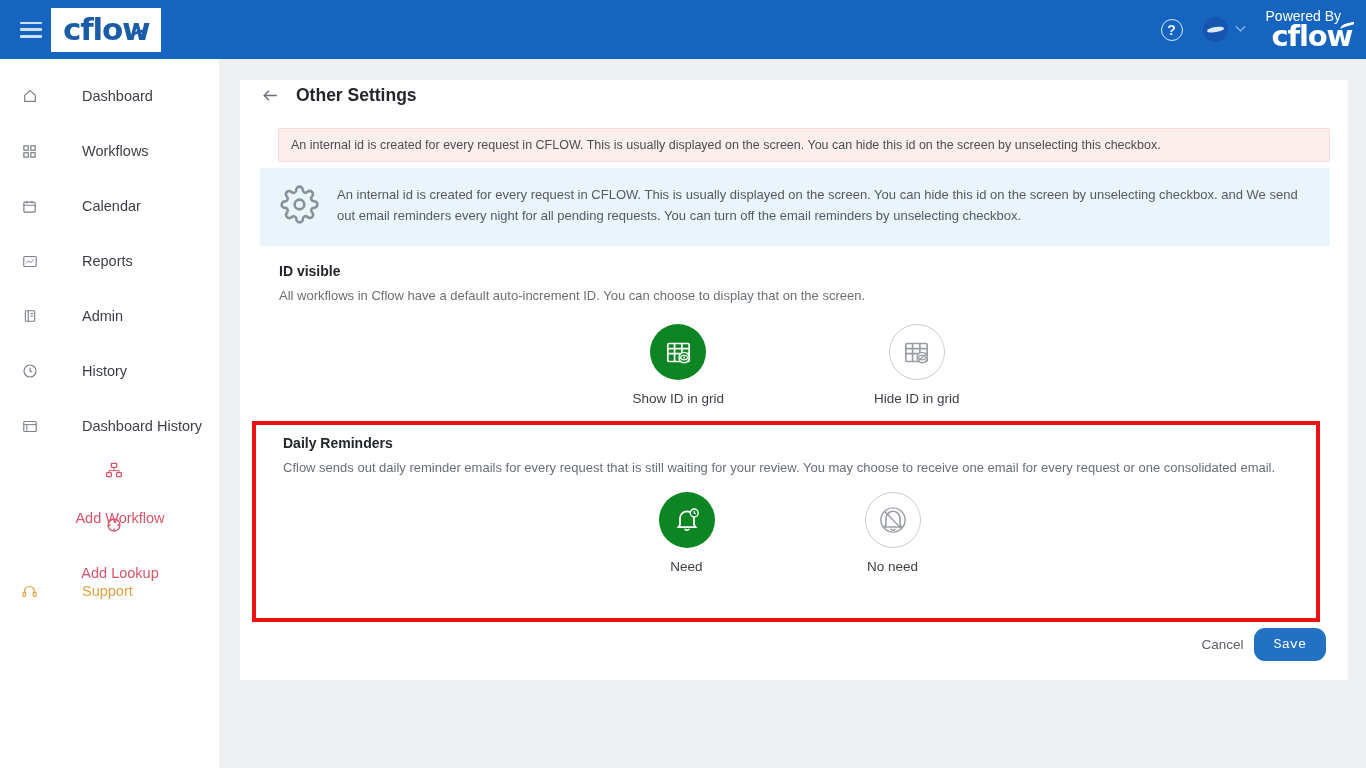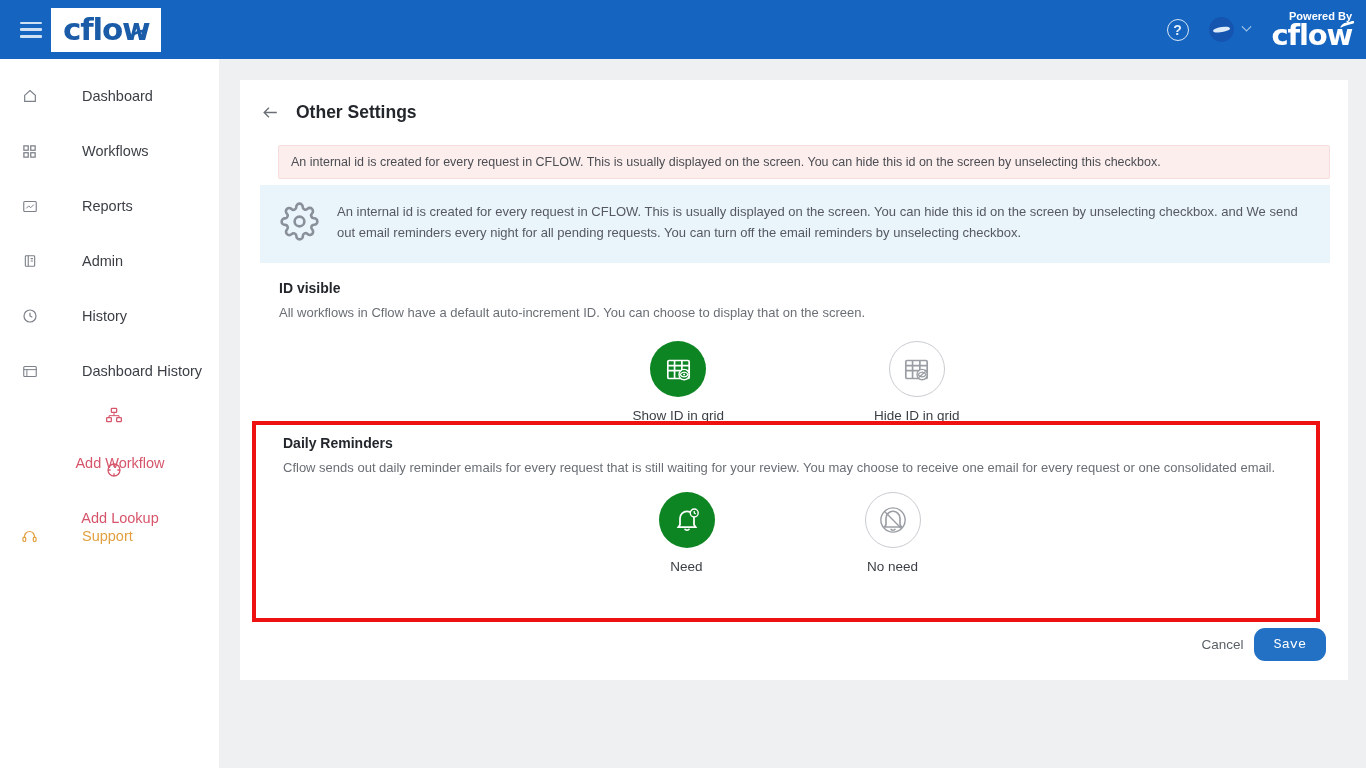--- a/index.html
+++ b/index.html
@@ -69,21 +69,21 @@
     margin-left: 9px; width: 7px; height: 7px;
     border-right: 1.6px solid #b9d2ee; border-bottom: 1.6px solid #b9d2ee;
     transform: rotate(45deg) translate(-2px,-2px);
     cursor: pointer;
   }
   .powered {
     margin-left: 22px; margin-right: 8px;
     display: flex; flex-direction: column; align-items: flex-end;
     line-height: 1;
   }
-  .powered-label { font-size: 11px; color: #ffffff; font-weight: 700; margin-bottom: 0px; margin-right: 0; }
+  .powered-label { font-size: 14px; color: #ffffff; font-weight: 400; margin-bottom: 0px; margin-right: 11px; }
   .powered-logo {
     font-size: 29px; font-weight: 700; color: #ffffff;
     letter-spacing: -1.2px; line-height: 27px;
     position: relative; font-family: "DejaVu Sans", sans-serif;
   }
   .powered-logo .swoosh2 {
     position: absolute; right: -3px; top: 0px;
     width: 15px; height: 8px;
     border-top: 3px solid #ffffff;
     transform: rotate(-13deg);
@@ -113,21 +113,21 @@
   .nav-item.accent-orange { color: #e2a03f; }
 
   
   .card {
     position: absolute; left: 240px; top: 80px;
     width: 1108px; height: 600px;
     background: #ffffff;
   }
   .card-header {
     display: flex; align-items: center;
-    padding: 22px 0 0 21px;
+    padding: 5px 0 0 21px;
   }
   .back-arrow {
     width: 19px; height: 19px; margin-right: 16px; cursor: pointer;
     color: #6a6f75;
   }
   .page-title { font-size: 17.5px; font-weight: 700; color: #23262b; }
 
   .alert-pink {
     margin: 22px 18px 0 38px;
     background: #fdeeee; border: 1px solid #f6dcdc;
@@ -233,20 +233,29 @@
       <svg width="15" height="15" viewBox="0 0 24 24" fill="none" stroke="#7c8088" stroke-width="2">
           <rect x="3" y="3" width="7" height="7"></rect>
           <rect x="14" y="3" width="7" height="7"></rect>
           <rect x="3" y="14" width="7" height="7"></rect>
           <rect x="14" y="14" width="7" height="7"></rect>
         </svg>
     </span>
     <span>Workflows</span>
   </div>
 
+  <div class="nav-item">
+    <span class="ico">
+      <svg width="15" height="15" viewBox="0 0 24 24" fill="none" stroke="#7c8088" stroke-width="1.9">
+          <rect x="3" y="5" width="18" height="16" rx="1.5"></rect>
+          <path d="M3 10h18M8 3v4M16 3v4"></path>
+        </svg>
+    </span>
+    <span>Calendar</span>
+  </div>
 
   <div class="nav-item">
     <span class="ico">
       <svg width="16" height="15" viewBox="0 0 24 24" fill="none" stroke="#7c8088" stroke-width="1.8">
           <rect x="2" y="4" width="20" height="16" rx="1.5"></rect>
           <path d="M6 15l4-4 3 3 5-5" stroke-width="1.6"></path>
         </svg>
     </span>
     <span>Reports</span>
   </div>

